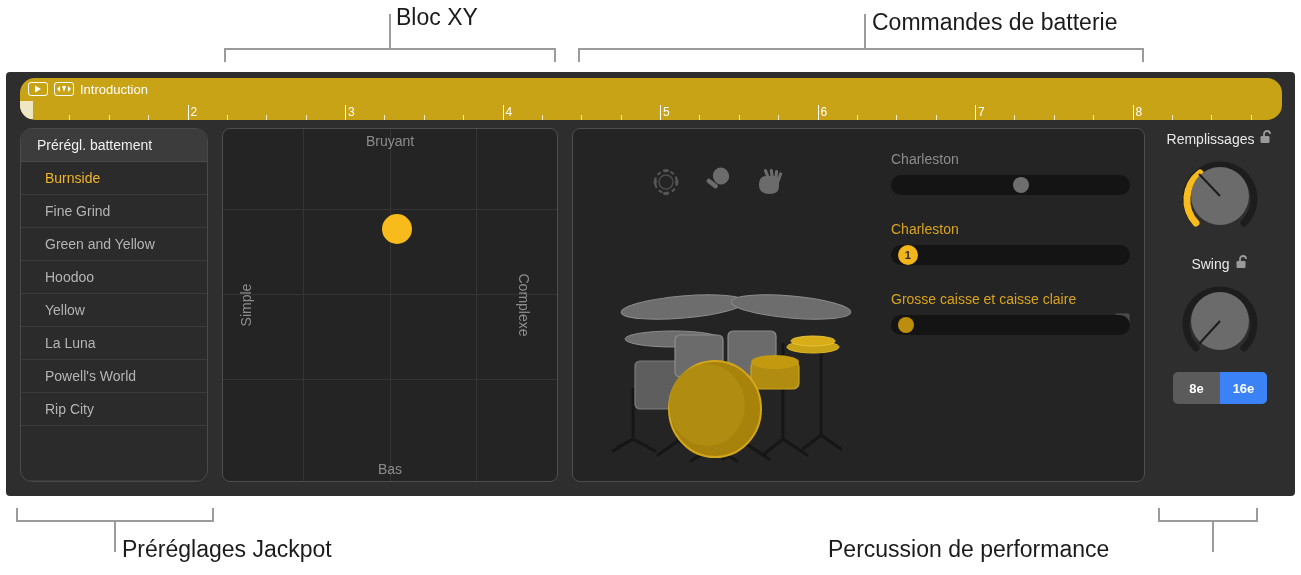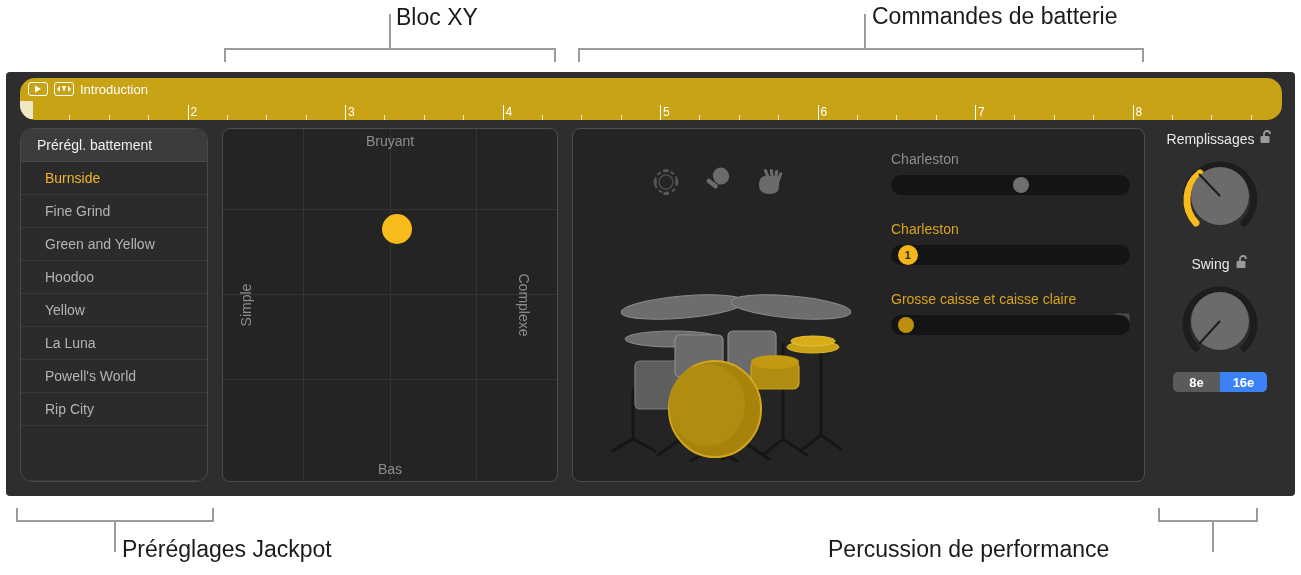--- a/index.html
+++ b/index.html
@@ -112,36 +112,36 @@
     width:122px;flex:none;position:relative;display:flex;flex-direction:column;
     align-items:center;padding-top:2px;box-sizing:border-box;
   }
   .knob-title{
     color:#e8e8e8;font-size:14px;display:flex;align-items:center;gap:6px;
     margin-bottom:8px;white-space:nowrap;
   }
   .knob-wrap{width:82px;height:82px;position:relative;margin-bottom:18px;}
   #seg-control{
     display:flex;border-radius:5px;overflow:hidden;background:#5b5b5b;
-    width:94px;height:20px;
+    width:94px;height:32px;
   }
   .seg{
     flex:1;display:flex;align-items:center;justify-content:center;
     color:#ffffff;font-size:13px;font-weight:bold;
   }
   .seg.on{background:#3b82f6;}
 </style>
 </head>
 <body>
 
 <div class="callout-label" style="left:396px;top:4px;">Bloc XY</div>
 <div class="bracket" style="left:224px;top:48px;width:332px;"></div>
 <div class="stem" style="left:389px;top:14px;height:36px;"></div>
 
-<div class="callout-label" style="left:872px;top:3px;">Commandes de batterie</div>
+<div class="callout-label" style="left:872px;top:9px;">Commandes de batterie</div>
 <div class="bracket" style="left:578px;top:48px;width:566px;"></div>
 <div class="stem" style="left:864px;top:14px;height:36px;"></div>
 
 <div id="plugin-window">
 
   <div id="region-strip">
     <div id="region-title-bar">
       <span class="mini-btn">
         <svg width="8" height="8" viewBox="0 0 8 8">
             <polygon points="1,0.5 7,4 1,7.5" fill="#ffffff"></polygon>

